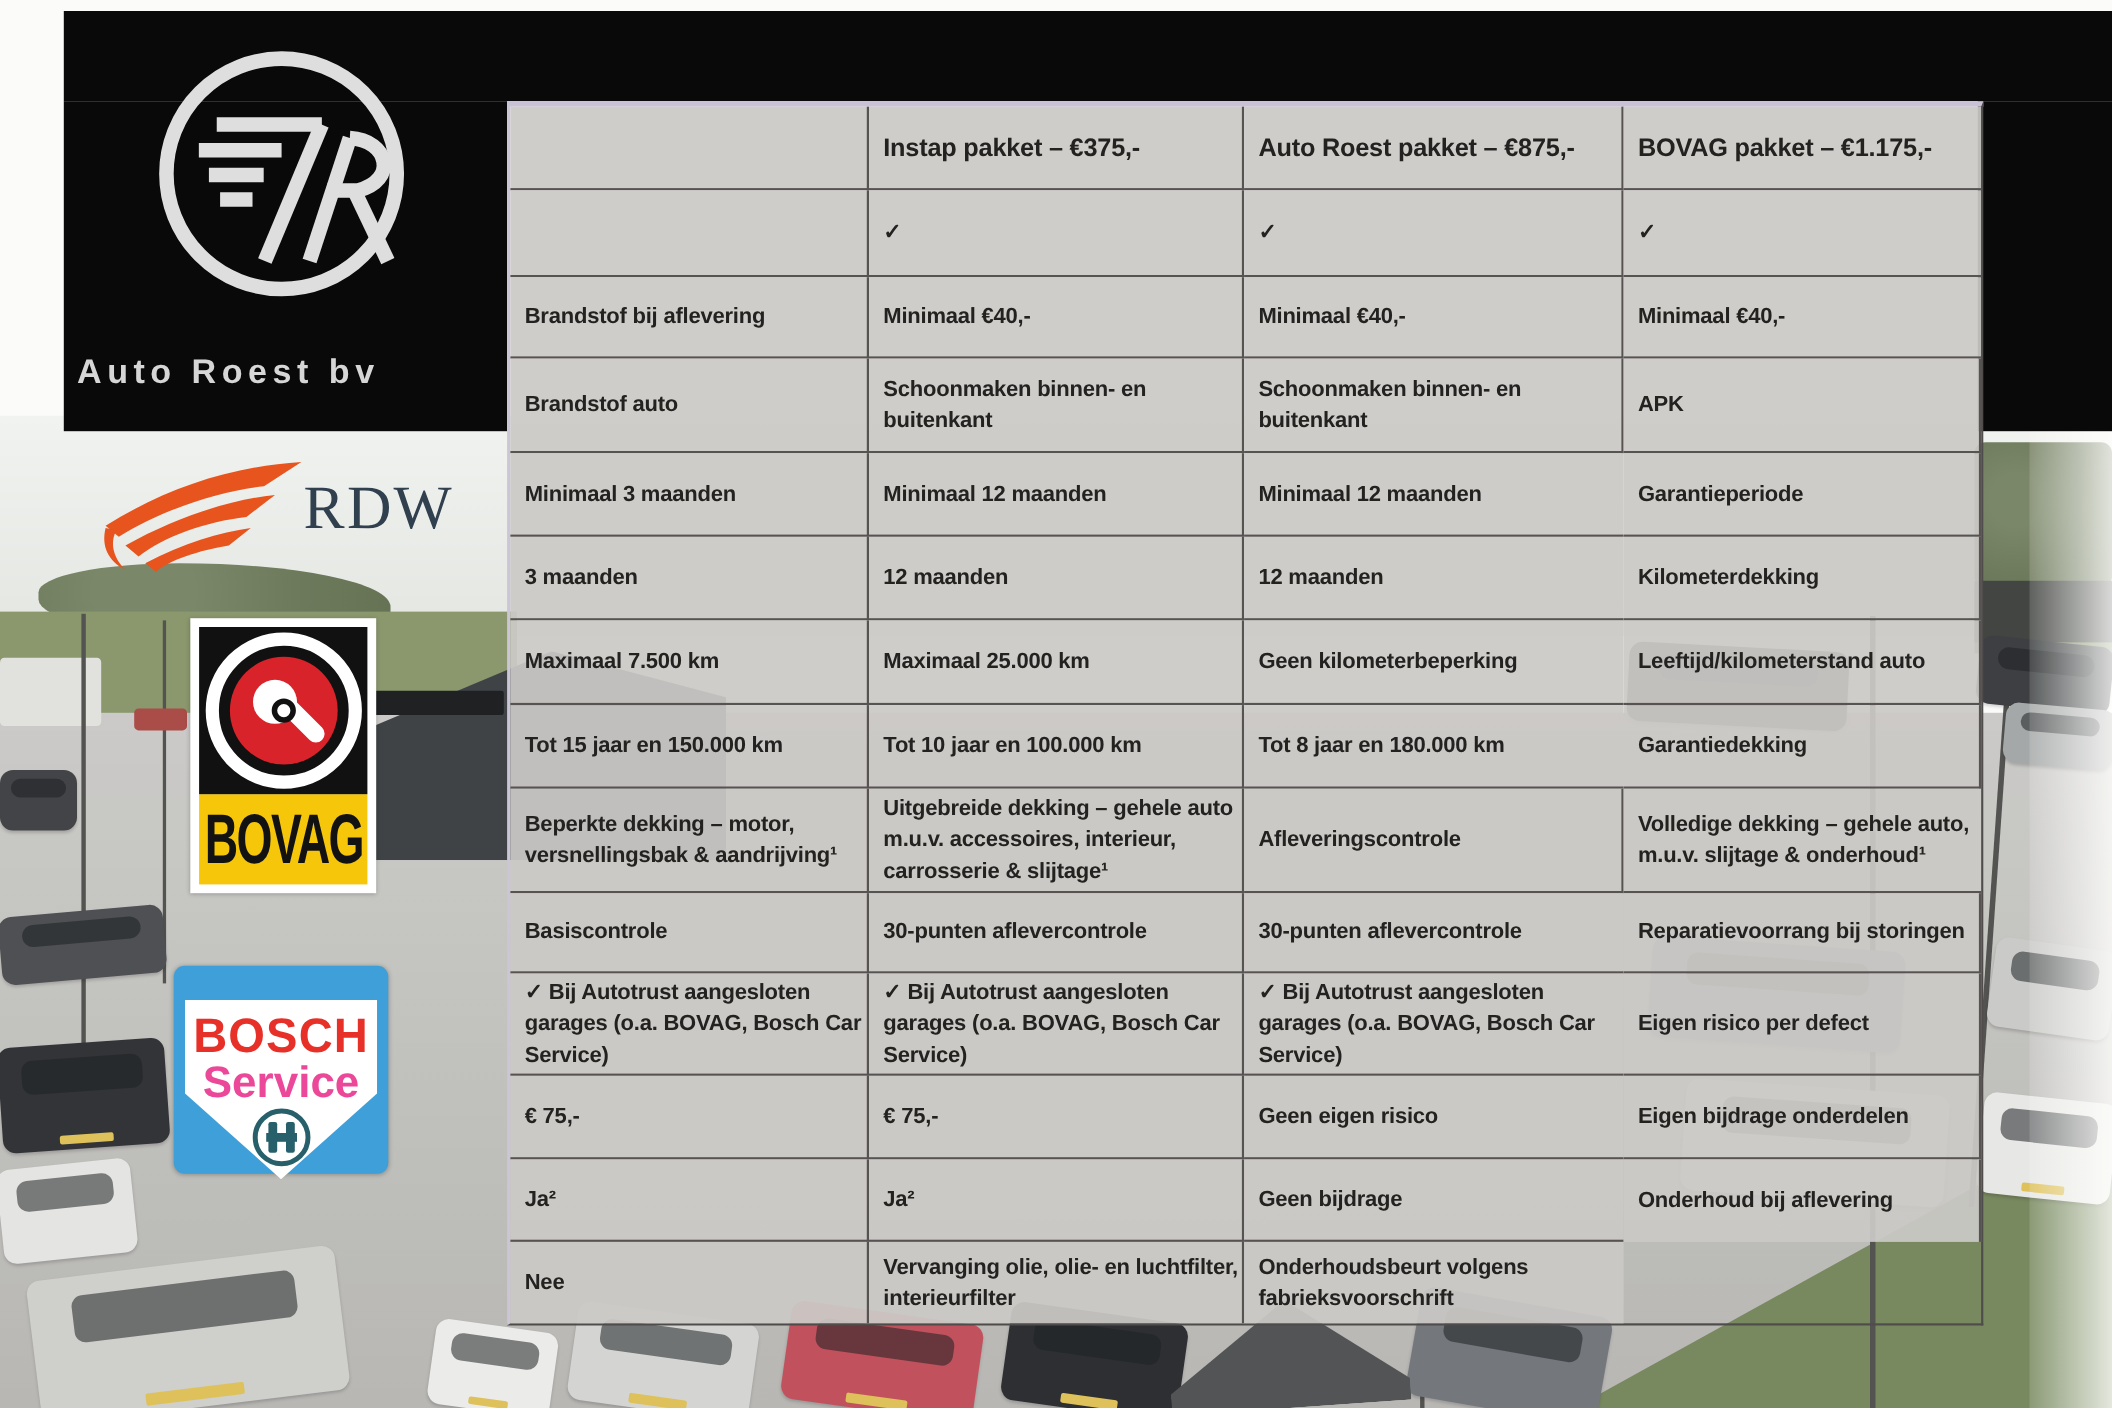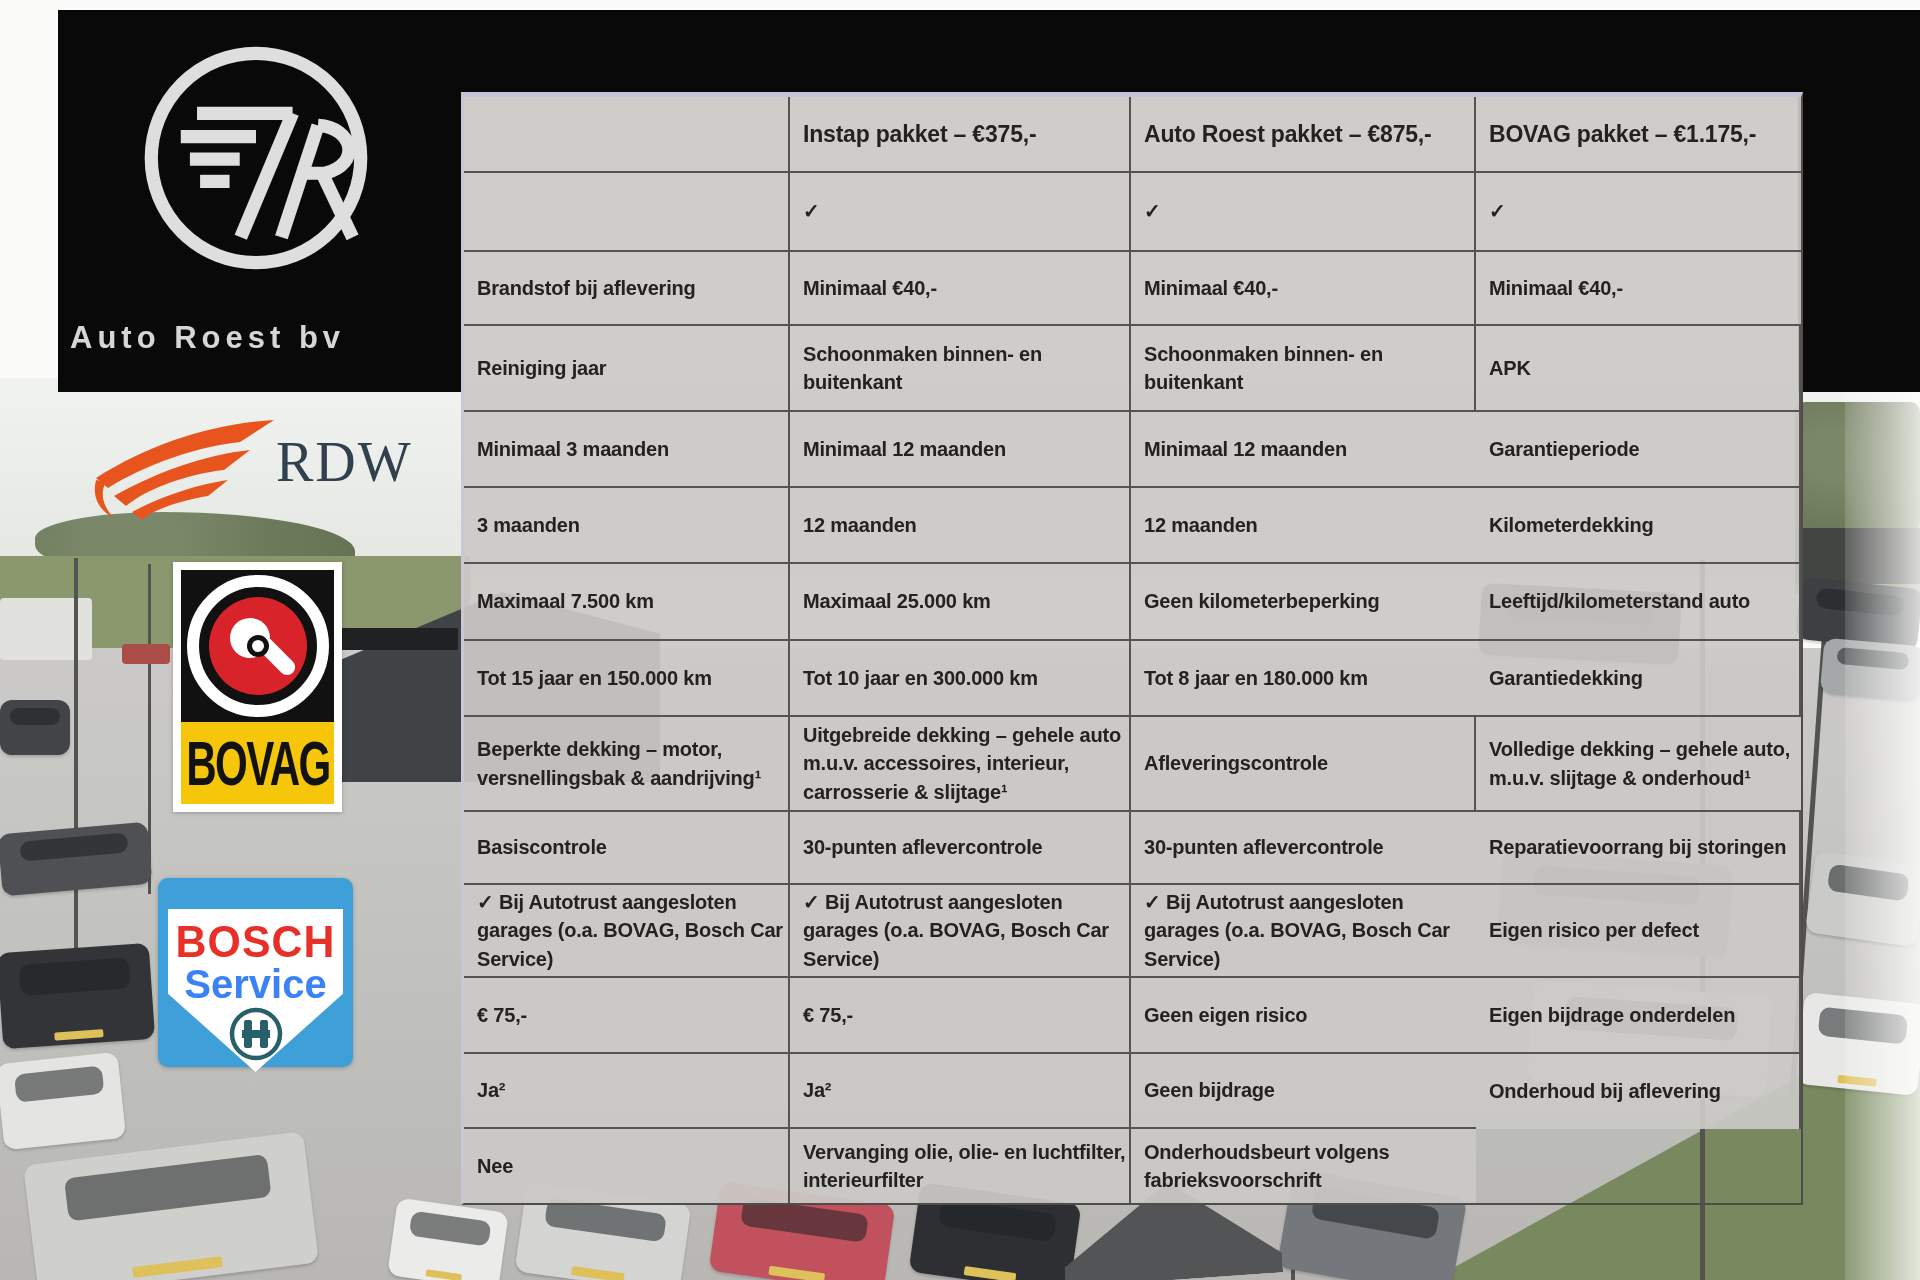--- a/index.html
+++ b/index.html
@@ -52,21 +52,21 @@
                border:5px solid #111;border-radius:50%;background:#fff;}
   #bovag .bot{width:153px;height:82px;background:#f6c60b;display:flex;align-items:center;justify-content:center;}
   #bovag .bot span{font-size:54px;font-weight:700;color:#121212;letter-spacing:-2px;
                    transform:scale(.78,1.18);display:inline-block;}
   
   #bosch{position:absolute;left:158px;top:878px;width:195px;height:189px;background:#3f9fd8;border-radius:10px;
          box-shadow:0 1px 4px rgba(0,0,0,.25);}
   #bosch .shield{position:absolute;left:10px;right:10px;top:12px;height:163px;background:#fff;
                  clip-path:polygon(0 0,100% 0,100% 52%,50% 100%,0 52%);text-align:center;margin-top:19px;}
   #bosch .l1{margin-top:9px;font-size:42px;font-weight:700;color:#e73028;letter-spacing:1px;transform:scale(1.02,1.05);}
-  #bosch .l2{margin-top:-4px;font-size:40px;font-weight:700;color:#3b82f6;}
+  #bosch .l2{margin-top:-4px;font-size:40px;font-weight:700;color:#ec4899;}
   #bosch svg{margin-top:-2px;}
   
   #table{position:absolute;left:461px;top:92px;display:grid;
          grid-template-columns:326px 341px 345px 325px;
          grid-template-rows:76px 79px 74px 86px 76px 76px 77px 76px 95px 73px 93px 76px 75px 74px;
          border-top:5px solid #c9c2d6;border-left:3px solid #ccc5d6;
          border-right:2px solid #4f4d4c;border-bottom:2px solid #4f4d4c;}
   #table .cell{background:rgba(203,201,198,.93);border-right:2px solid #565352;border-bottom:2px solid #565352;
                box-sizing:border-box;display:flex;align-items:center;padding:6px 0 6px 13px;
                font-weight:700;font-size:20px;color:#232220;line-height:1.42;letter-spacing:-.2px;}
@@ -227,38 +227,38 @@
       <div class="cell th">Auto Roest pakket – €875,-</div>
       <div class="cell th c3">BOVAG pakket – €1.175,-</div>
       <div class="cell lbl"></div>
       <div class="cell val">✓</div>
       <div class="cell val">✓</div>
       <div class="cell val c3">✓</div>
       <div class="cell lbl">Brandstof bij aflevering</div>
       <div class="cell val">Minimaal €40,-</div>
       <div class="cell val">Minimaal €40,-</div>
       <div class="cell val c3">Minimaal €40,-</div>
-      <div class="cell lbl">Reiniging jaar</div>
+      <div class="cell lbl">Brandstof auto</div>
       <div class="cell val">Schoonmaken binnen- en buitenkant</div>
       <div class="cell val">Schoonmaken binnen- en buitenkant</div>
       <div class="cell lbl">APK</div>
       <div class="cell val">Minimaal 3 maanden</div>
       <div class="cell val">Minimaal 12 maanden</div>
       <div class="cell val c3">Minimaal 12 maanden</div>
       <div class="cell lbl">Garantieperiode</div>
       <div class="cell val">3 maanden</div>
       <div class="cell val">12 maanden</div>
       <div class="cell val c3">12 maanden</div>
       <div class="cell lbl">Kilometerdekking</div>
       <div class="cell val">Maximaal 7.500 km</div>
       <div class="cell val">Maximaal 25.000 km</div>
       <div class="cell val c3">Geen kilometerbeperking</div>
       <div class="cell lbl">Leeftijd/kilometerstand auto</div>
       <div class="cell val">Tot 15 jaar en 150.000 km</div>
-      <div class="cell val">Tot 10 jaar en 300.000 km</div>
+      <div class="cell val">Tot 10 jaar en 100.000 km</div>
       <div class="cell val c3">Tot 8 jaar en 180.000 km</div>
       <div class="cell lbl">Garantiedekking</div>
       <div class="cell val">Beperkte dekking – motor, versnellingsbak &amp; aandrijving¹</div>
       <div class="cell val">Uitgebreide dekking – gehele auto m.u.v. accessoires, interieur, carrosserie &amp; slijtage¹</div>
       <div class="cell lbl">Afleveringscontrole</div>
       <div class="cell val c3">Volledige dekking – gehele auto, m.u.v. slijtage &amp; onderhoud¹</div>
       <div class="cell val">Basiscontrole</div>
       <div class="cell val">30-punten aflevercontrole</div>
       <div class="cell val c3">30-punten aflevercontrole</div>
       <div class="cell lbl">Reparatievoorrang bij storingen</div>

